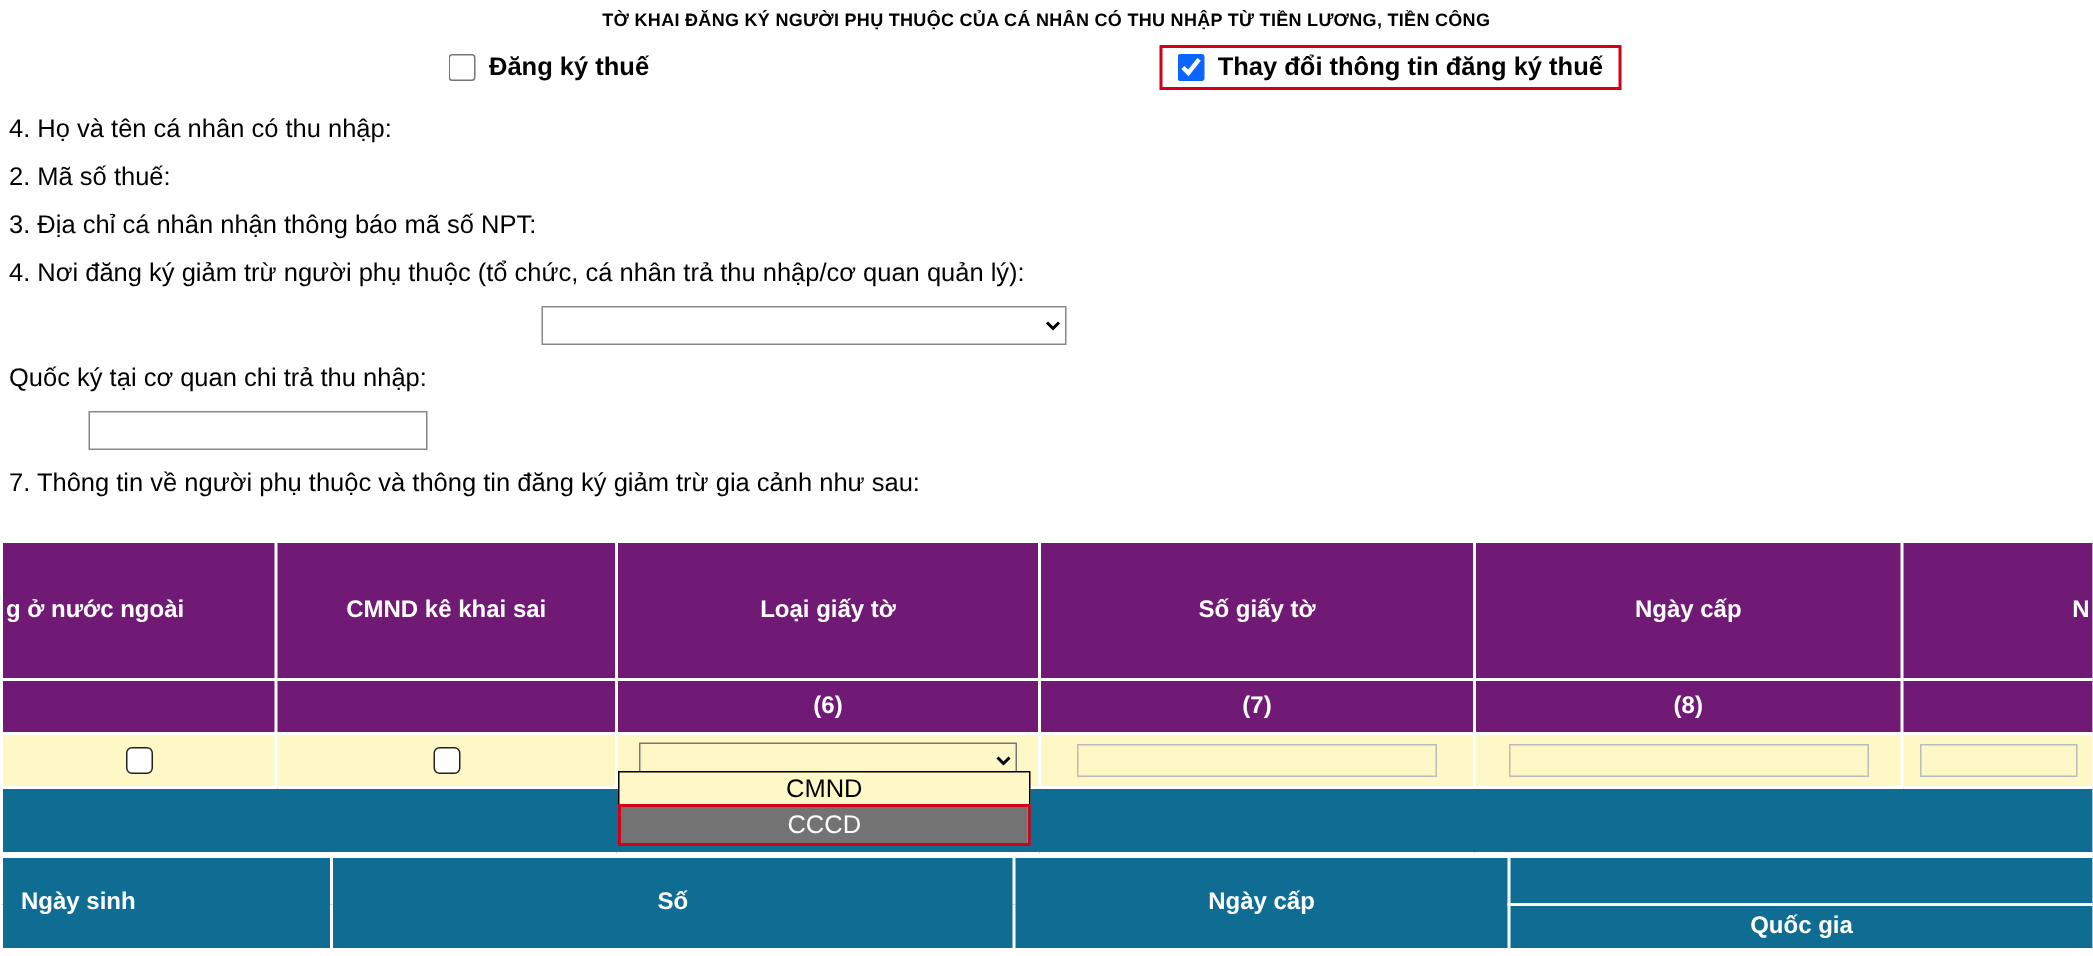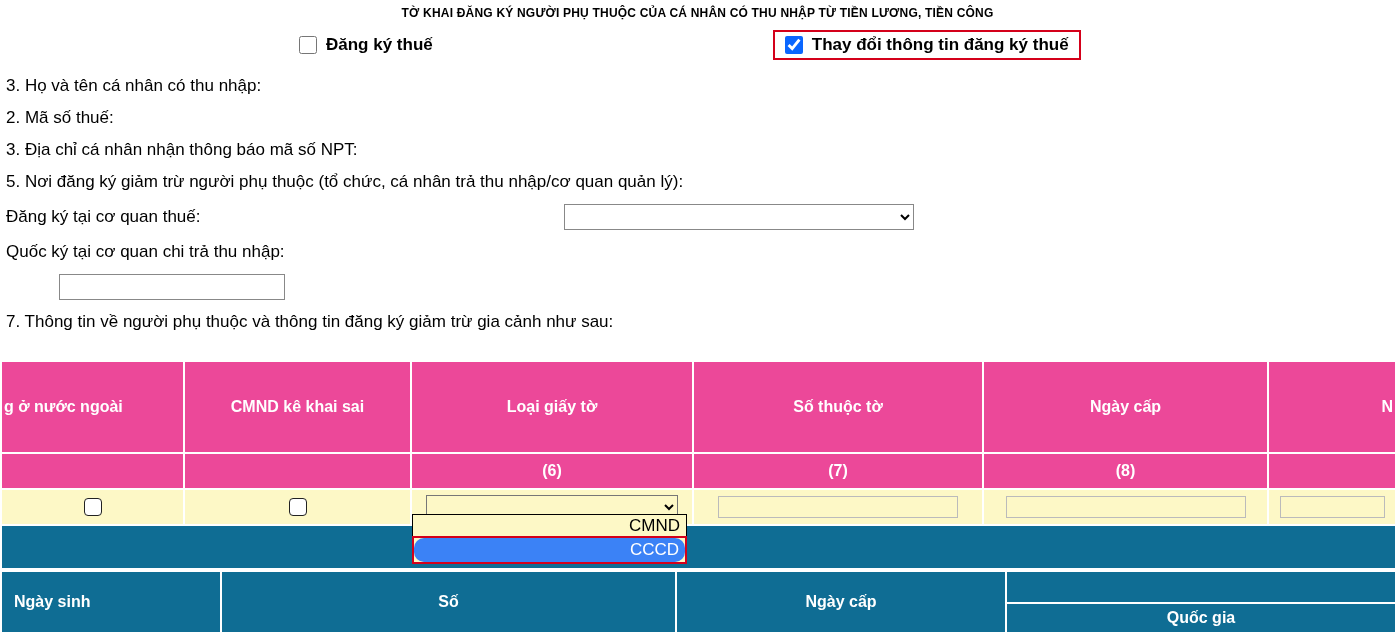--- a/index.html
+++ b/index.html
@@ -71,21 +71,21 @@
   .tbl-wrap { position: relative; }
   table.grid {
     border-collapse: collapse;
     width: 1395px;
     margin-top: 22px;
     table-layout: fixed;
   }
   table.grid th, table.grid td {
     border: 2px solid #fff;
     color: #fff;
-    background: #ec4899;
+    background: #701a75;
     text-align: center;
     font-weight: bold;
     font-size: 16px;
     padding: 0;
     vertical-align: middle;
   }
   table.grid tr.head th { height: 92px; }
   table.grid tr.nums td { height: 36px; }
   table.grid tr.data td {
     background: #fdf8c6;
@@ -131,36 +131,35 @@
   }
   .cell-input.narrow { width: 105px; }
 
   
   .dropdown {
     position: absolute;
     width: 275px;
     border: 1px solid #000;
     background: #fdf8c6;
     font-size: 17px;
-    text-align: right;
+    text-align: center;
     left: 412px;
     top: 154px;
     z-index: 10;
   }
   .dropdown .opt { padding: 0 6px; line-height: 22px; }
   .dropdown .opt.sel-wrap {
     padding: 0;
     border: 2px solid #d4001a;
     margin: -1px;
   }
   .dropdown .opt.sel-wrap .inner {
-    background: #3b82f6;
+    background: #737373;
     color: #fff;
     padding: 1px 6px;
-    border-radius: 10px;
   }
 
   
   table.grid2 {
     border-collapse: collapse;
     width: 1395px;
     table-layout: fixed;
     margin-top: 0;
   }
   table.grid2 th, table.grid2 td {
@@ -185,27 +184,26 @@
   <label class="checkbox-group first">
     <input type="checkbox" class="big" style="">
     <span>Đăng ký thuế</span>
   </label>
   <div class="checkbox-group second-wrap">
     <input type="checkbox" class="big" checked="" style="">
     <span>Thay đổi thông tin đăng ký thuế</span>
   </div>
 </div>
 
-<div class="field-line">3. Họ và tên cá nhân có thu nhập:</div>
+<div class="field-line">4. Họ và tên cá nhân có thu nhập:</div>
 <div class="field-line">2. Mã số thuế:</div>
 <div class="field-line">3. Địa chỉ cá nhân nhận thông báo mã số NPT:</div>
-<div class="field-line">5. Nơi đăng ký giảm trừ người phụ thuộc (tổ chức, cá nhân trả thu nhập/cơ quan quản lý):</div>
+<div class="field-line">4. Nơi đăng ký giảm trừ người phụ thuộc (tổ chức, cá nhân trả thu nhập/cơ quan quản lý):</div>
 
 <div class="field-line with-select">
-  <span>Đăng ký tại cơ quan thuế:</span>
   <select></select>
 </div>
 
 <div class="field-line">Quốc ký tại cơ quan chi trả thu nhập:</div>
 
 <div class="field-line with-input">
   <input type="text" style="">
 </div>
 
 <div class="field-line">7. Thông tin về người phụ thuộc và thông tin đăng ký giảm trừ gia cảnh như sau:</div>
@@ -219,21 +217,21 @@
     <col style="width:282px">
     <col style="width:290px">
     <col style="width:285px">
     <col style="width:128px">
   </colgroup>
   <tbody>
         <tr class="head">
     <th style="text-align:left;padding-left:2px;">g ở nước ngoài</th>
     <th>CMND kê khai sai</th>
     <th>Loại giấy tờ</th>
-    <th>Số thuộc tờ</th>
+    <th>Số giấy tờ</th>
     <th>Ngày cấp</th>
     <th style="text-align:right;padding-right:2px;">N</th>
   </tr>
   <tr class="nums">
     <td></td>
     <td></td>
     <td>(6)</td>
     <td>(7)</td>
     <td>(8)</td>
     <td></td>

